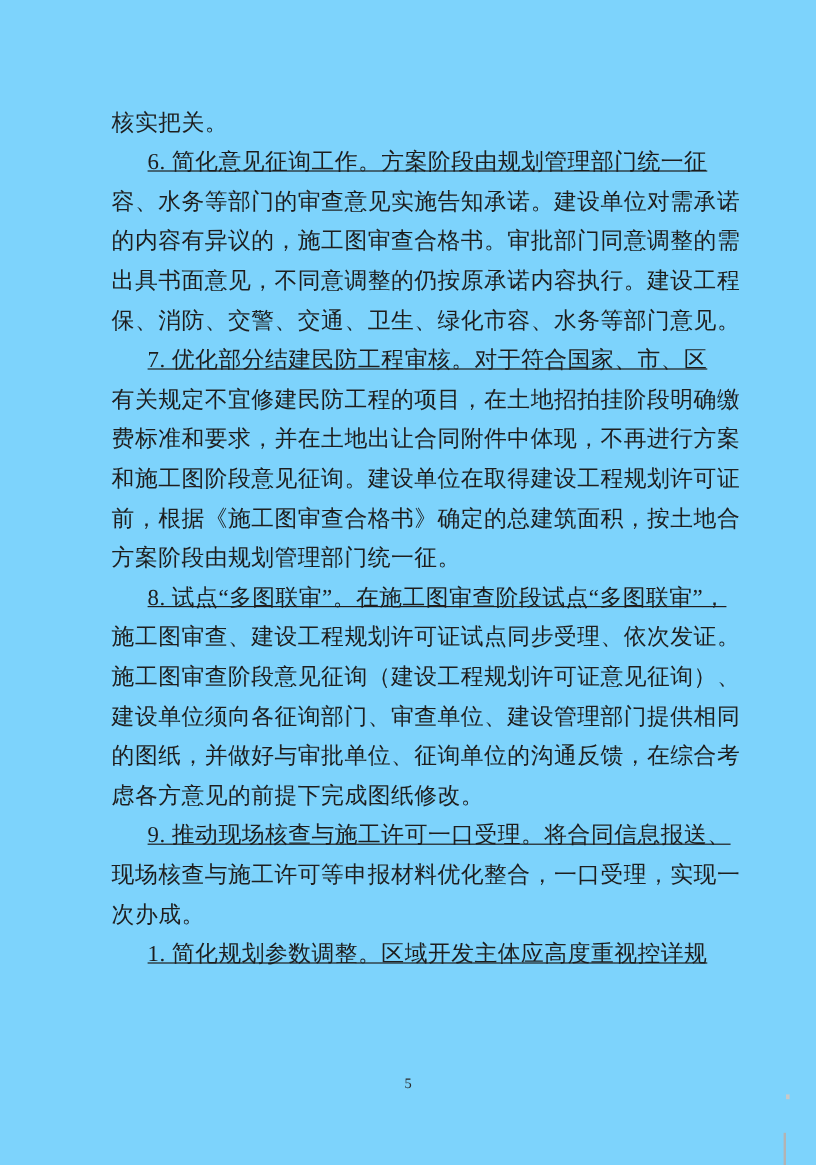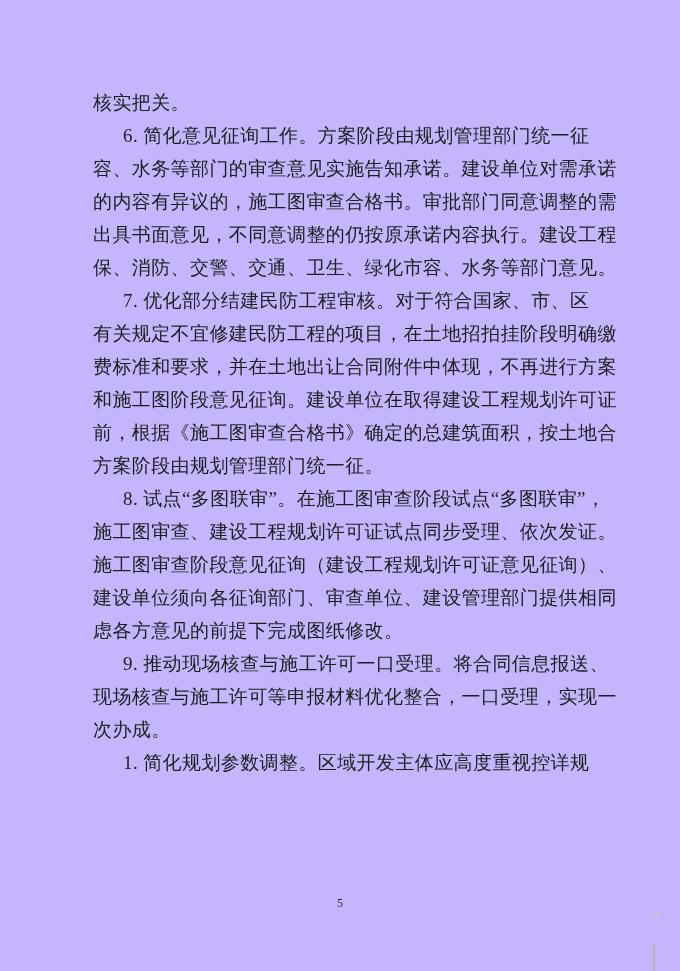--- a/index.html
+++ b/index.html
@@ -4,41 +4,42 @@
 <style>
   html, body {
     margin: 0;
     padding: 0;
     background: #ffffff;
   }
   .page {
     position: relative;
     width: 680px;
     height: 971px;
-    background: #c4b5fd;
+    background: #7dd3fc;
     overflow: hidden;
     font-family: "Liberation Serif", "DejaVu Serif", serif;
   }
   .text-block {
     position: absolute;
     left: 93px;
     top: 86px;
     width: 522px;
   }
   .line {
     height: 33px;
     line-height: 33px;
     font-size: 19px;
     letter-spacing: 0.4px;
     color: #1e1e1e;
     white-space: nowrap;
     overflow: visible;
   }
   .line.indent {
     text-indent: 30px;
+    text-decoration: underline;
   }
   .page-number {
     position: absolute;
     top: 896px;
     left: 0;
     width: 100%;
     text-align: center;
     font-size: 12px;
     color: #2a2a2a;
   }
@@ -85,20 +86,21 @@
       <div class="line">和施工图阶段意见征询。建设单位在取得建设工程规划许可证</div>
       <div class="line">前，根据《施工图审查合格书》确定的总建筑面积，按土地合</div>
       <div class="line">方案阶段由规划管理部门统一征。</div>
     </div>
 
     <div>
       <div class="line indent">8. 试点“多图联审”。在施工图审查阶段试点“多图联审”，</div>
       <div class="line">施工图审查、建设工程规划许可证试点同步受理、依次发证。</div>
       <div class="line">施工图审查阶段意见征询（建设工程规划许可证意见征询）、</div>
       <div class="line">建设单位须向各征询部门、审查单位、建设管理部门提供相同</div>
+      <div class="line">的图纸，并做好与审批单位、征询单位的沟通反馈，在综合考</div>
       <div class="line">虑各方意见的前提下完成图纸修改。</div>
     </div>
 
     <div>
       <div class="line indent">9. 推动现场核查与施工许可一口受理。将合同信息报送、</div>
       <div class="line">现场核查与施工许可等申报材料优化整合，一口受理，实现一</div>
       <div class="line">次办成。</div>
     </div>
 
     <div>

